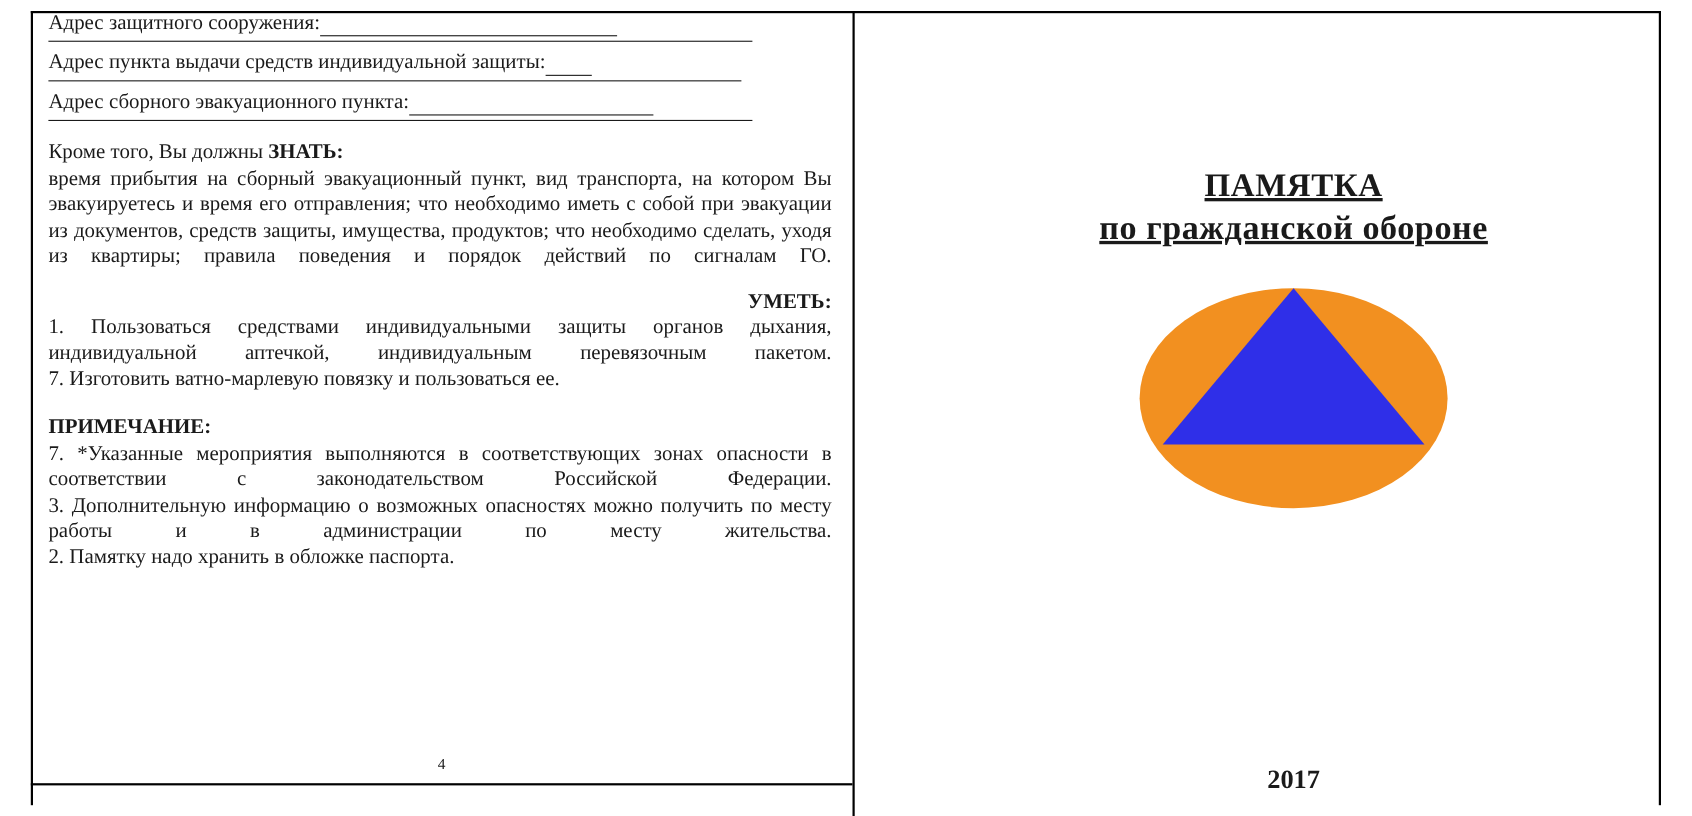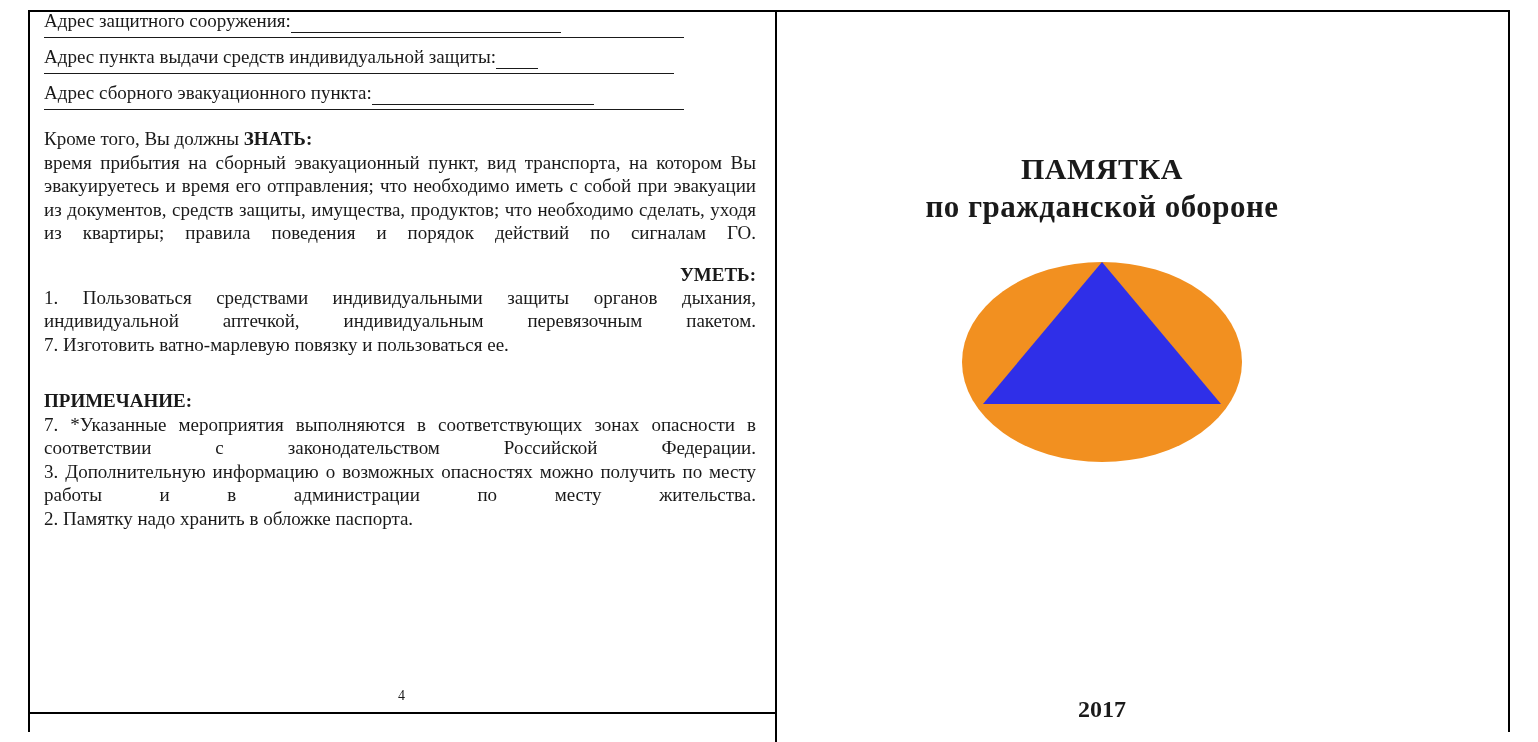--- a/index.html
+++ b/index.html
@@ -122,24 +122,25 @@
     left: 28px;
     top: 688px;
     width: 747px;
     text-align: center;
     font-size: 14px;
   }
 
   
   .right-panel {
     position: absolute;
-    left: 746px;
+    left: 820px;
     top: 10px;
     width: 712px;
     height: 722px;
+    text-decoration: underline;
   }
   .cover-title {
     margin-top: 140px;
     text-align: center;
     font-weight: bold;
     font-size: 30px;
     line-height: 38px;
     letter-spacing: 0.5px;
   }
   .cover-title .line2 {
@@ -222,21 +223,21 @@
     <div class="spacer-sm"></div>
 
     <div class="block" style="margin-top:6px;">
       <p class="center-head">УМЕТЬ:</p>
       <p class="para stretch">1. Пользоваться средствами индивидуальными защиты органов дыхания, индивидуальной аптечкой, индивидуальным перевязочным пакетом.</p>
       <p class="para">7. Изготовить ватно-марлевую повязку и пользоваться ее.</p>
     </div>
 
     <div class="spacer-sm"></div>
 
-    <div class="block" style="margin-top:20px;">
+    <div class="block" style="margin-top:8px;">
       <p class="para bold">ПРИМЕЧАНИЕ:</p>
       <p class="para stretch">7. *Указанные мероприятия выполняются в соответствующих зонах опасности в соответствии с законодательством Российской Федерации.</p>
       <p class="para stretch">3. Дополнительную информацию о возможных опасностях можно получить по месту работы и в администрации по месту жительства.</p>
       <p class="para">2. Памятку надо хранить в обложке паспорта.</p>
     </div>
 
   </div>
 
   <div class="page-number">4</div>
 

